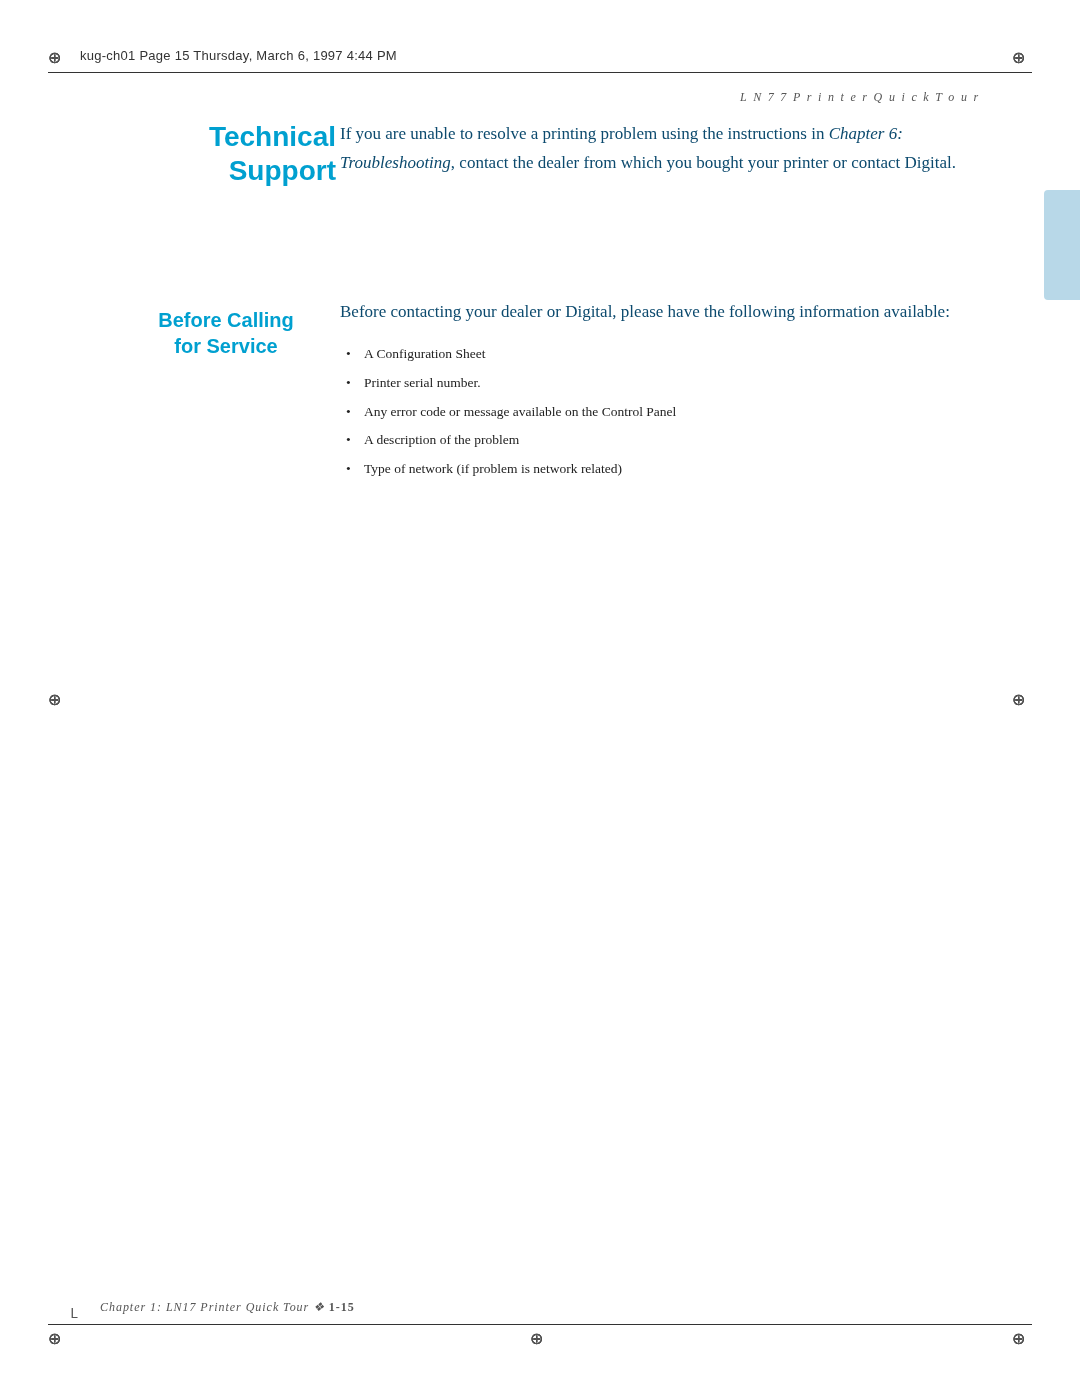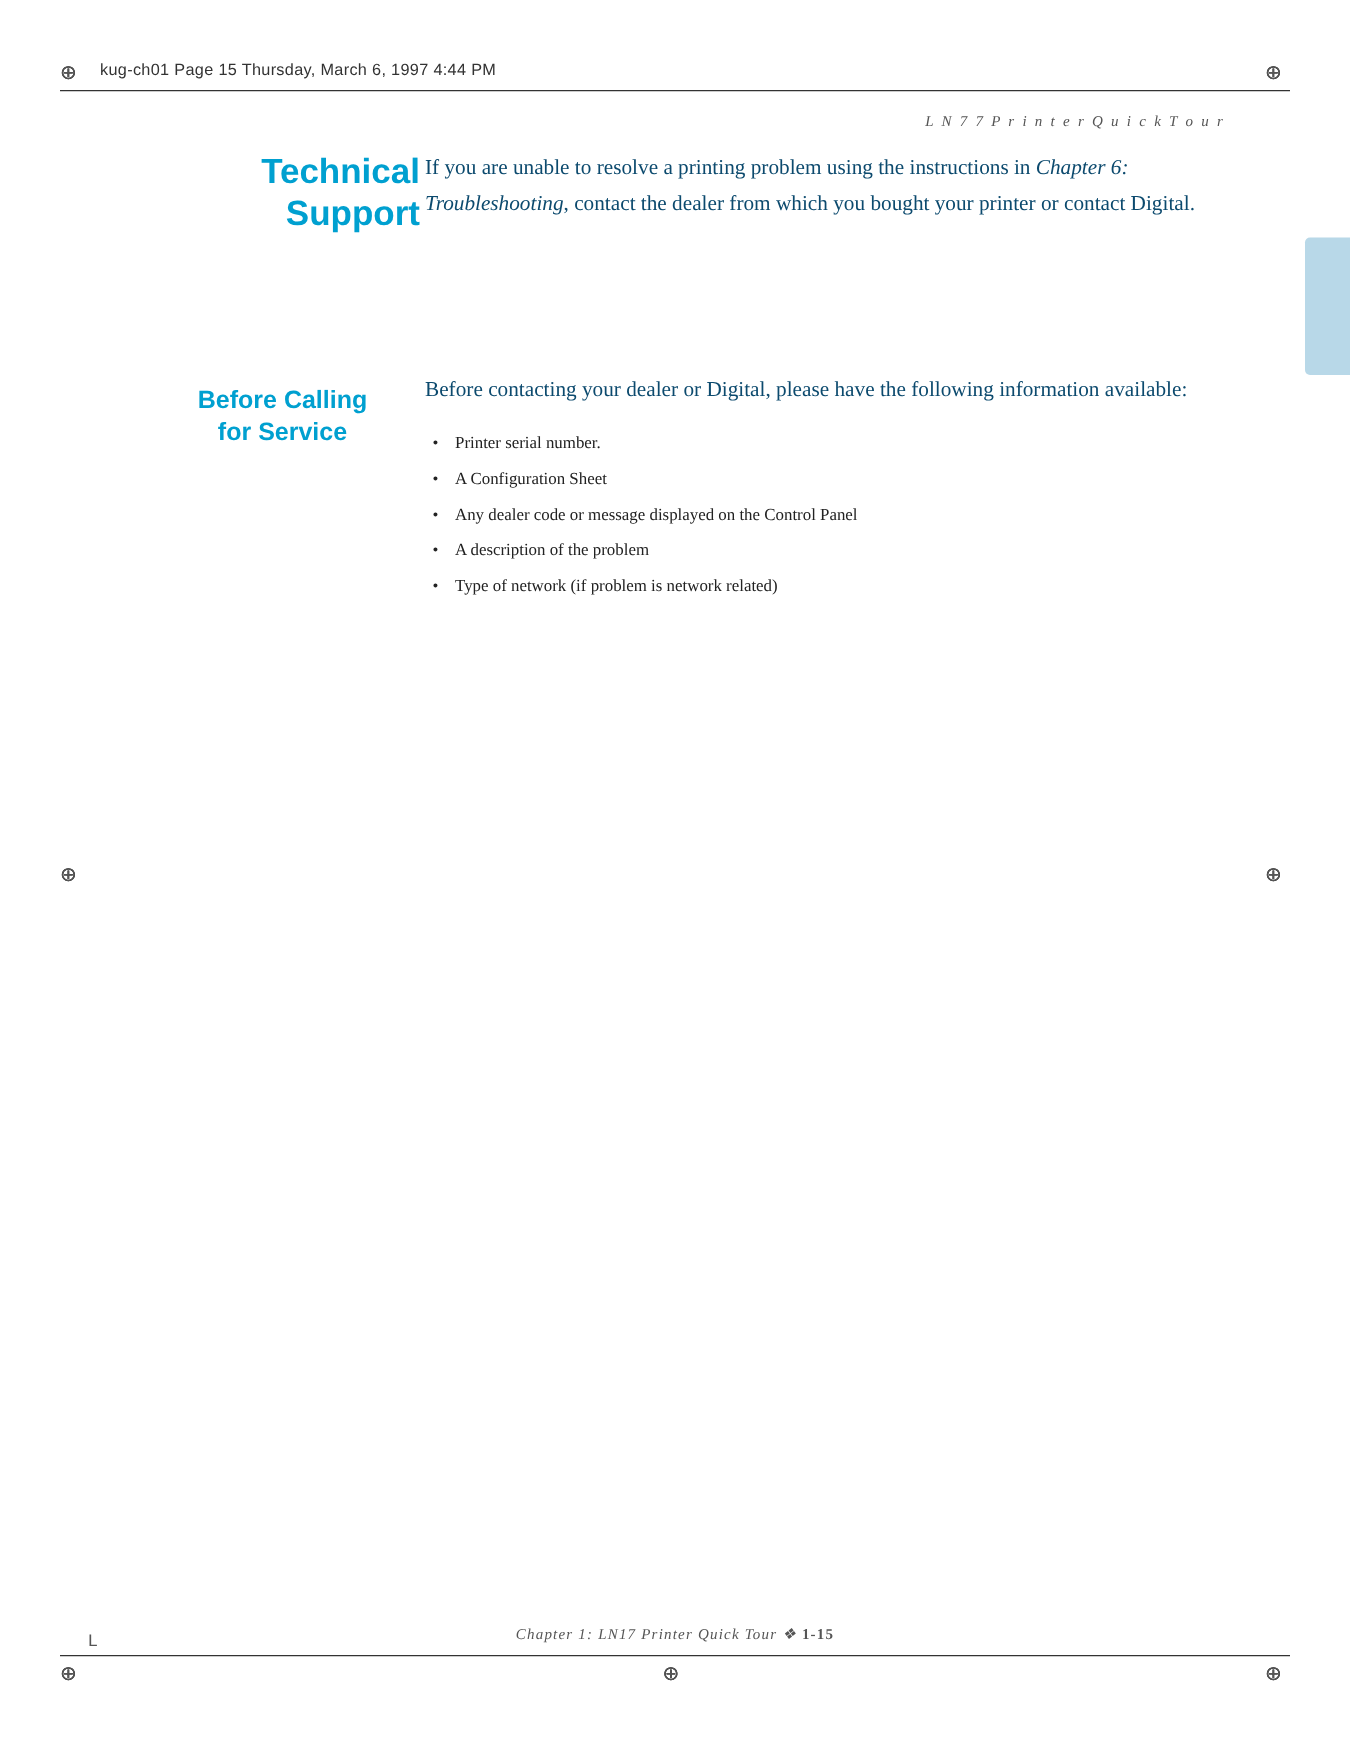--- a/index.html
+++ b/index.html
@@ -216,21 +216,21 @@
       margin-top: 120px;
     }
 
     
     .footer {
       position: absolute;
       bottom: 82px;
       left: 100px;
       right: 100px;
       display: flex;
-      justify-content: center;
+      justify-content: flex-start;
       align-items: center;
     }
 
     .footer-text {
       font-size: 12px;
       color: #555;
       font-style: italic;
       letter-spacing: 0.08em;
       font-family: 'Times New Roman', Times, serif;
     }
@@ -290,23 +290,23 @@
 
     <div class="right-col">
 
       <p class="body-text">
         <span>If you are unable to resolve a printing problem using the instructions in </span><em>Chapter 6: Troubleshooting</em><span>, contact the dealer from which you bought your printer or contact Digital.</span>
       </p>
 
       <p class="body-text body-text-section2">Before contacting your dealer or Digital, please have the following information available:</p>
 
       <ul class="bullet-list">
+        <li class="list-item">A Configuration Sheet</li>
         <li class="list-item">Printer serial number.</li>
-        <li class="list-item">A Configuration Sheet</li>
-        <li class="list-item">Any dealer code or message displayed on the Control Panel</li>
+        <li class="list-item">Any error code or message available on the Control Panel</li>
         <li class="list-item">A description of the problem</li>
         <li class="list-item">Type of network (if problem is network related)</li>
       </ul>
 
     </div>
 
   </div>
 
   <div class="reg-mark reg-mid-left">
     <span>⊕</span>

